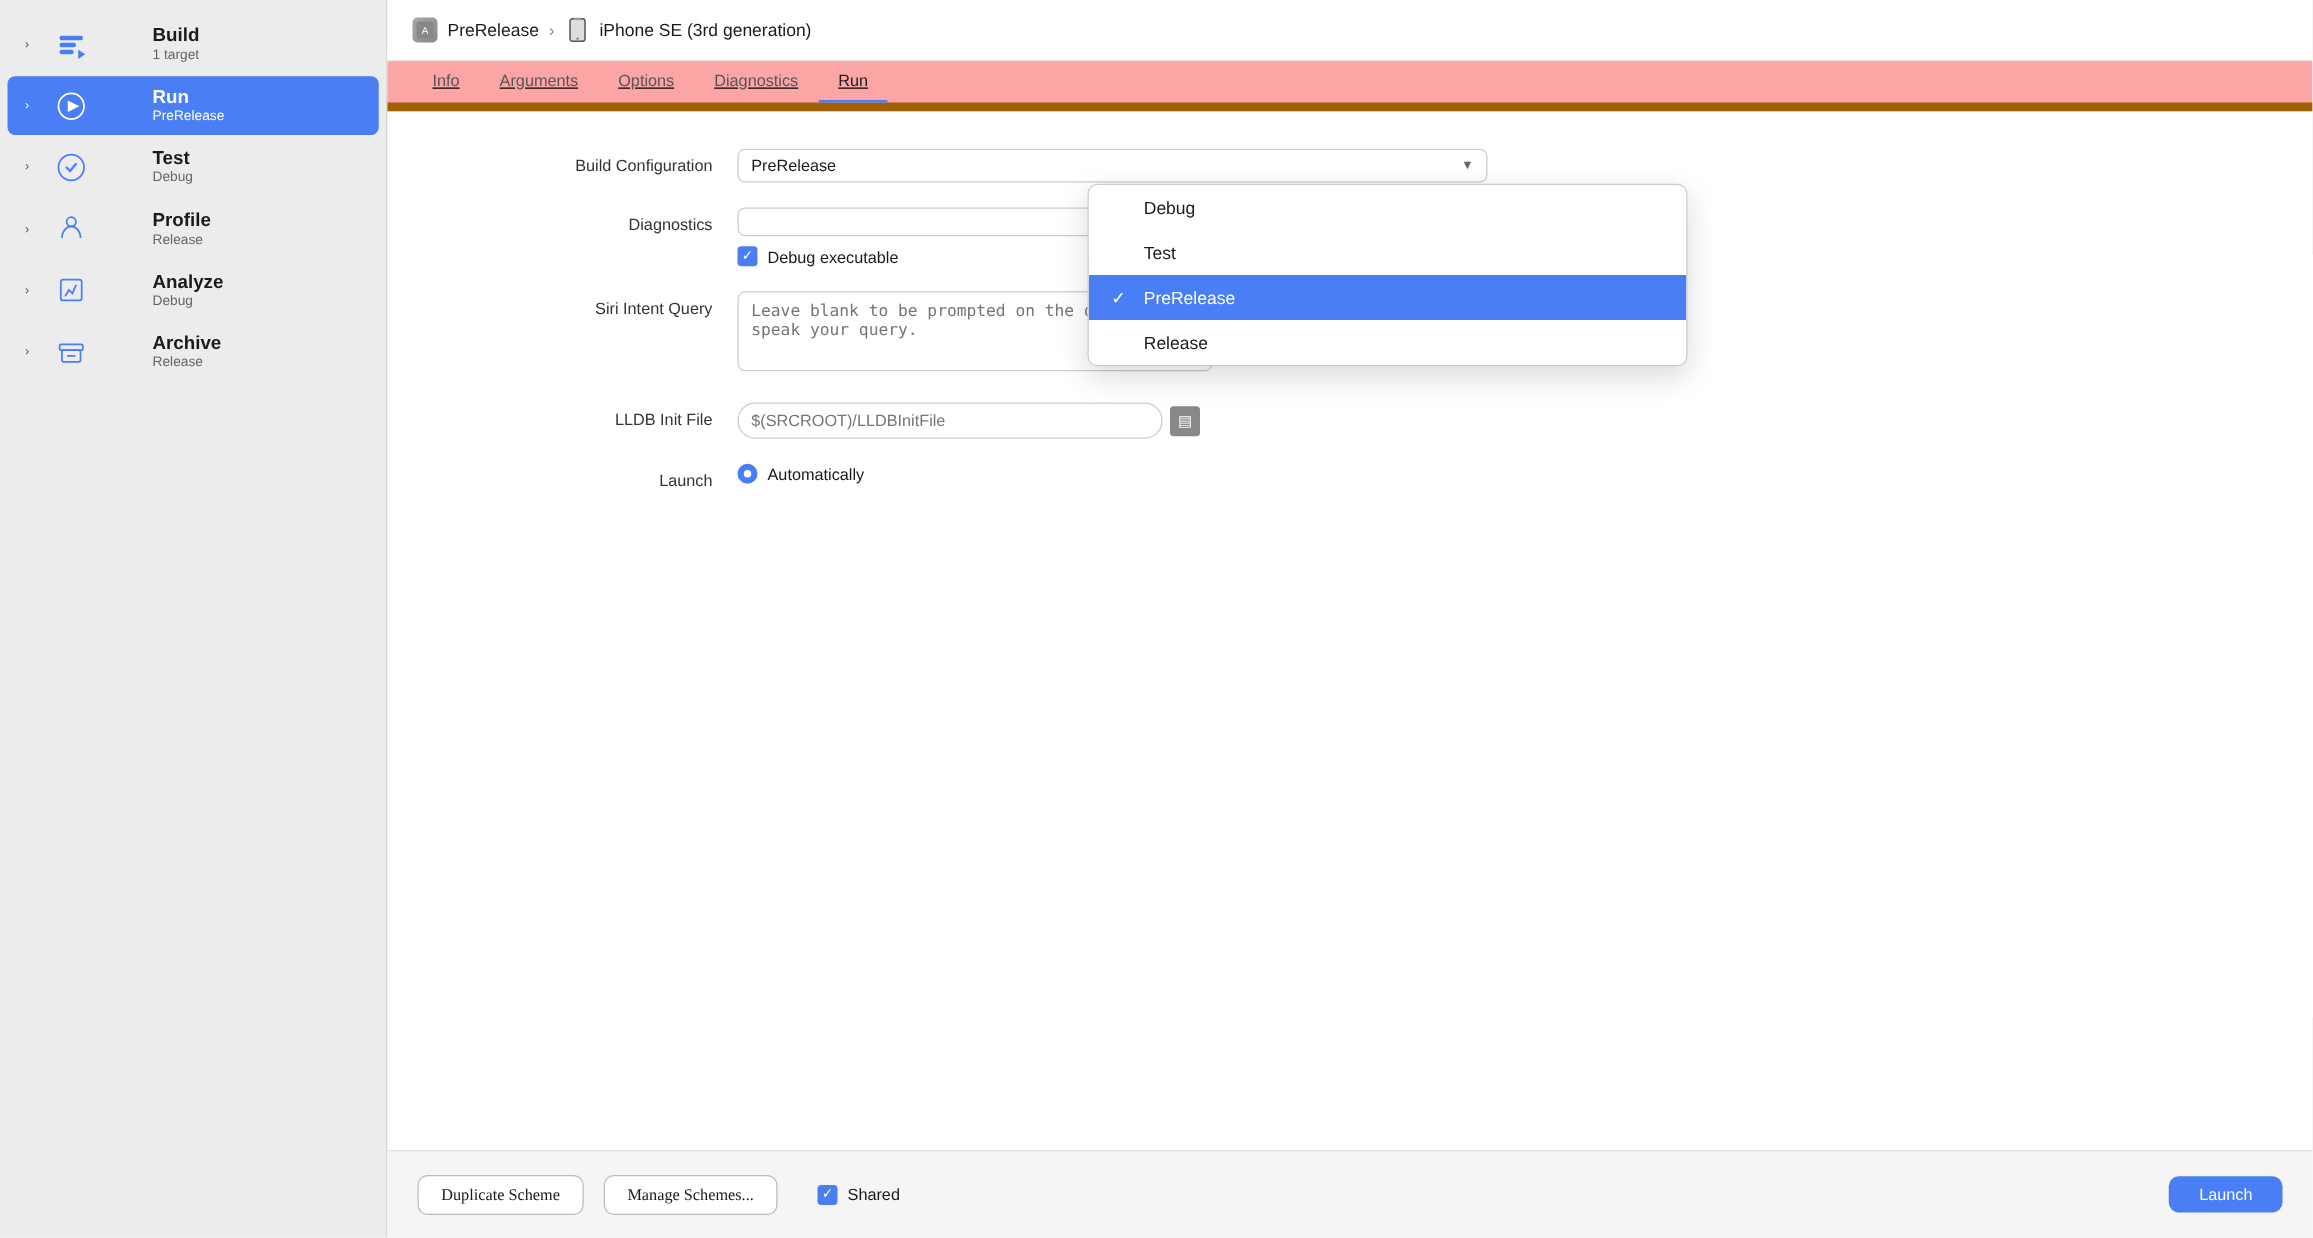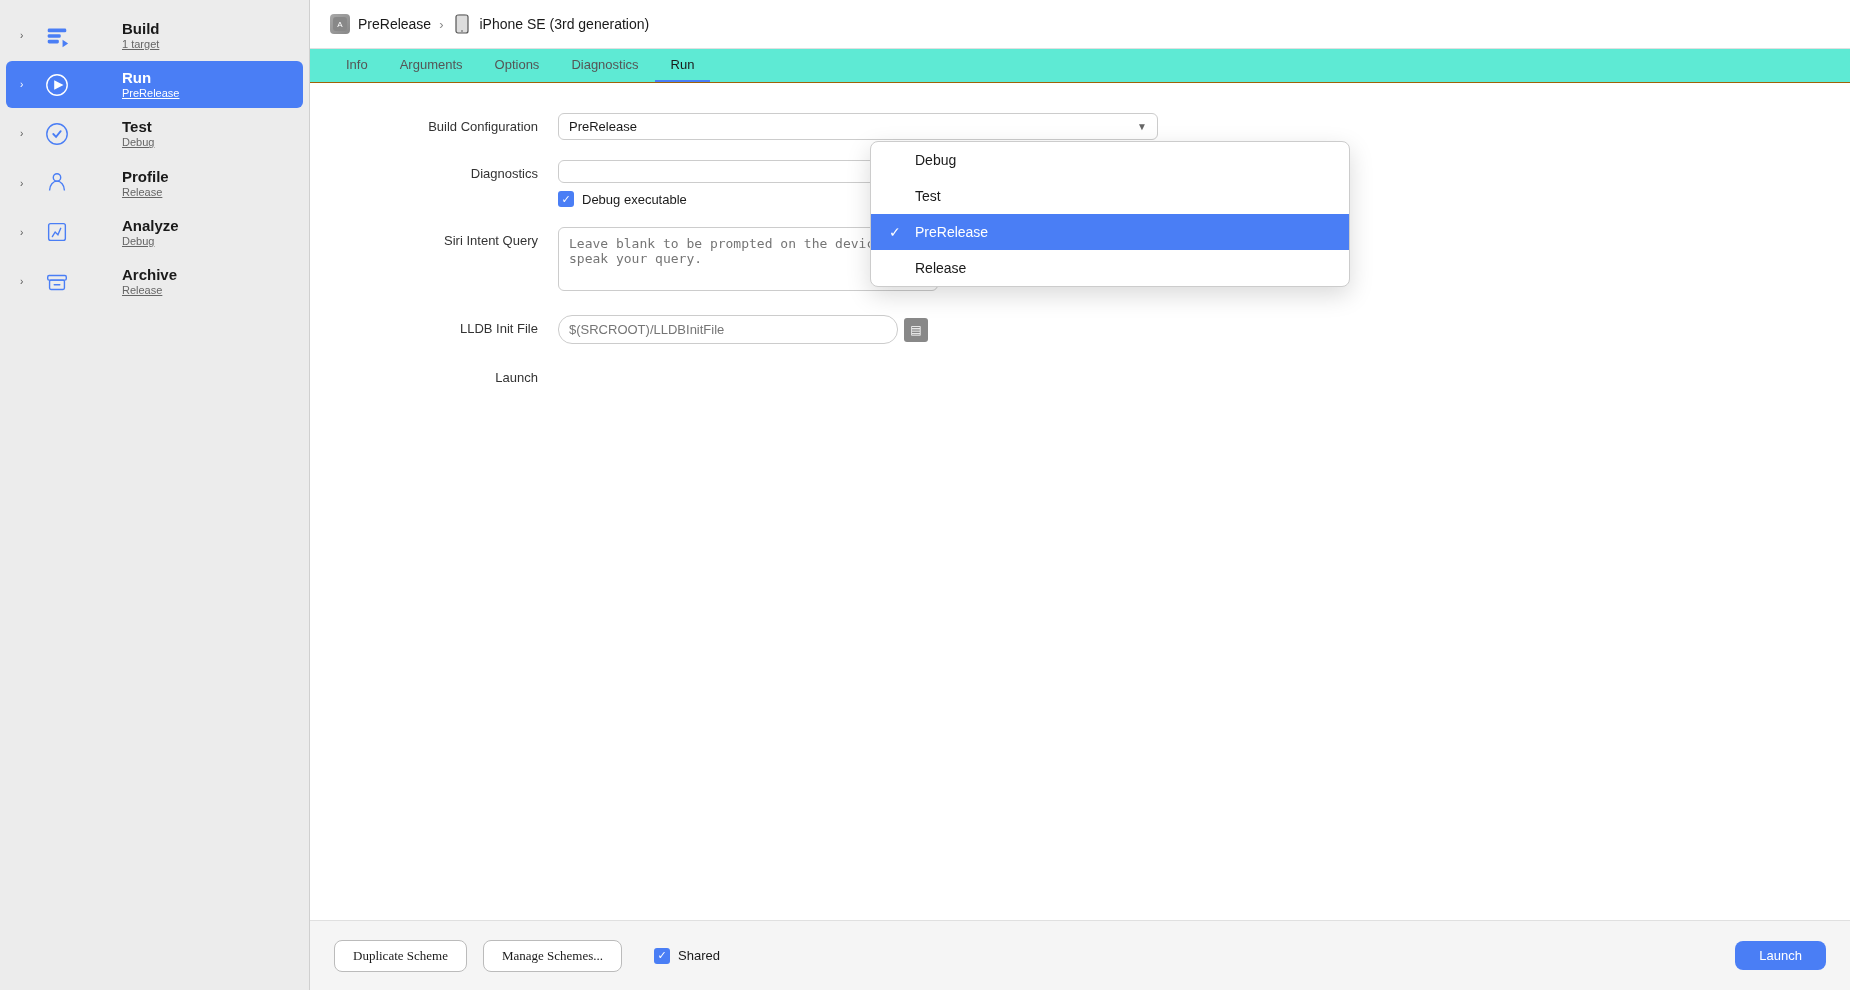--- a/index.html
+++ b/index.html
@@ -78,21 +78,20 @@
 
     .sidebar-item.active .item-label,
     .sidebar-item.active .item-sublabel {
       color: white;
     }
 
     .sidebar-item .item-sublabel {
       font-size: 11px;
       color: #666;
       line-height: 1.2;
-      text-decoration: underline;
     }
 
     
     .icon-svg {
       width: 26px;
       height: 26px;
     }
 
     
     .main-content {
@@ -138,42 +137,43 @@
 
     .breadcrumb-text {
       font-size: 14px;
       color: #1a1a1a;
       font-weight: 400;
     }
 
     
     .tabs-row {
       display: flex;
-      border-bottom: 1px solid #a16207;
+      border-bottom: 7px solid #a16207;
       padding: 0 20px;
-      background: #5eead4;
+      background: #fca5a5;
+      text-decoration: underline;
     }
 
     .tab-item {
       padding: 8px 16px;
       font-size: 13px;
       cursor: pointer;
       color: #555;
       border-bottom: 2px solid transparent;
     }
 
     .tab-item.active {
       color: #1a1a1a;
       border-bottom: 2px solid #4a7ef5;
     }
 
     
     .form-area {
       flex: 1;
-      padding: 30px 28px;
+      padding: 30px 60px;
       position: relative;
       overflow: hidden;
     }
 
     .form-row {
       display: flex;
       align-items: flex-start;
       margin-bottom: 20px;
       gap: 20px;
     }
@@ -579,20 +579,24 @@
             <div class="file-button">
               <span>▤</span>
             </div>
           </div>
         </div>
       </div>
 
       <div class="form-row">
         <span class="form-label">Launch</span>
         <div class="form-control">
+          <div class="radio-row">
+            <div class="radio-circle selected"></div>
+            <span class="radio-label">Automatically</span>
+          </div>
         </div>
       </div>
 
       <div class="dropdown-popup">
         <div class="dropdown-item">
           <span class="no-check"></span>
           <span>Debug</span>
         </div>
         <div class="dropdown-item">
           <span class="no-check"></span>

